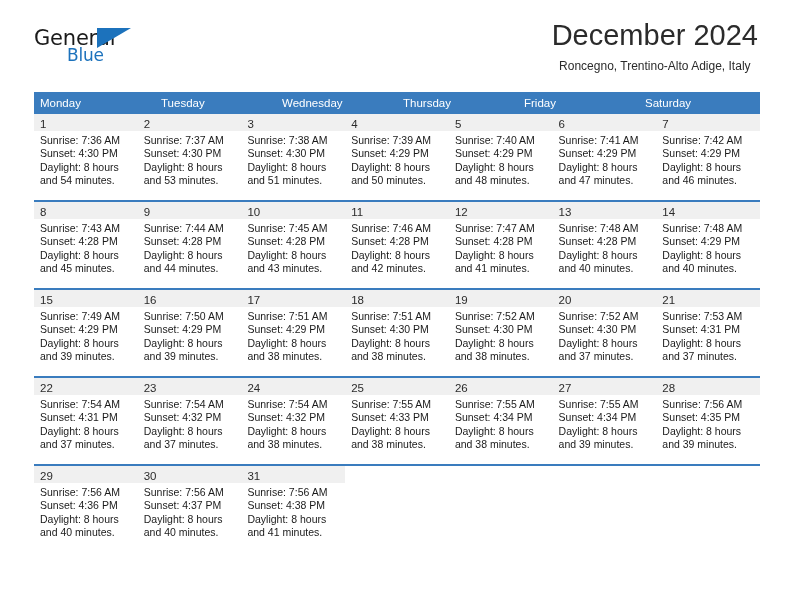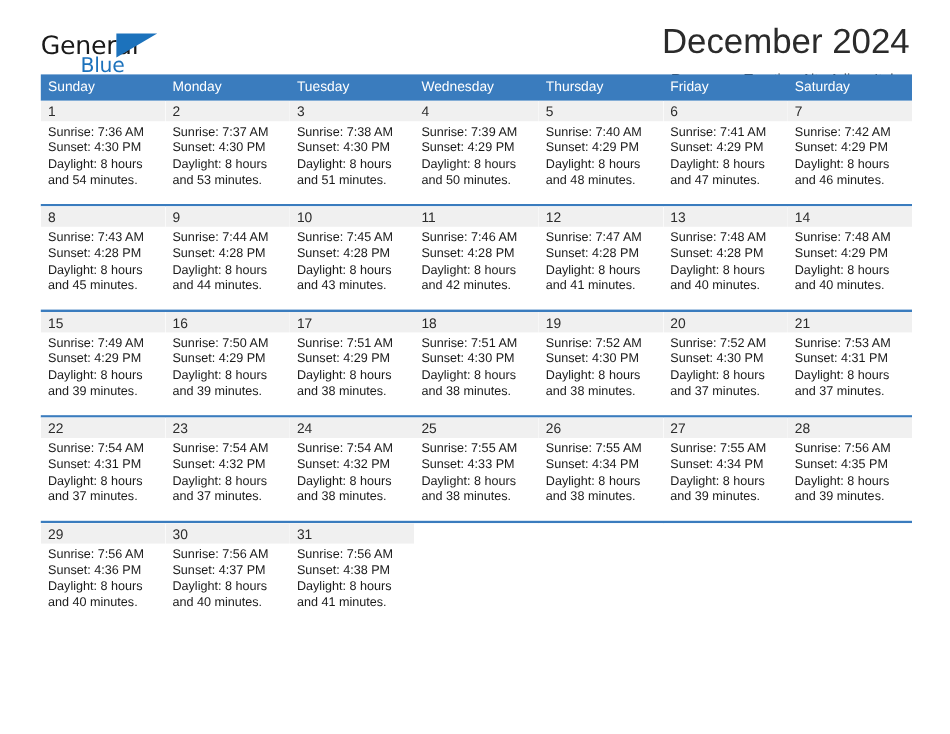--- a/index.html
+++ b/index.html
@@ -18,21 +18,21 @@
     position: relative;
     width: 792px;
     height: 612px;
     box-sizing: border-box;
     padding: 0 34px;
   }
 
   
   .header {
     position: relative;
-    height: 62px;
+    height: 92px;
   }
   .logo {
     position: absolute;
     left: 0;
     top: 26px;
     width: 180px;
     height: 48px;
   }
   .logo-general {
     position: absolute;
@@ -156,21 +156,20 @@
 
     <div class="title-block">
       <div class="cal-title">December 2024</div>
       <div class="cal-subtitle">Roncegno, Trentino-Alto Adige, Italy</div>
     </div>
 
   </div>
 
   <div class="calendar">
     <div class="weekday-row" id="weekday-row">
-        <div class="weekday">Sunday</div>
         <div class="weekday">Monday</div>
         <div class="weekday">Tuesday</div>
         <div class="weekday">Wednesday</div>
         <div class="weekday">Thursday</div>
         <div class="weekday">Friday</div>
         <div class="weekday">Saturday</div>
       </div>
     <div id="weeks-container">
         <div class="week-row first">
           <div class="day-cell">

